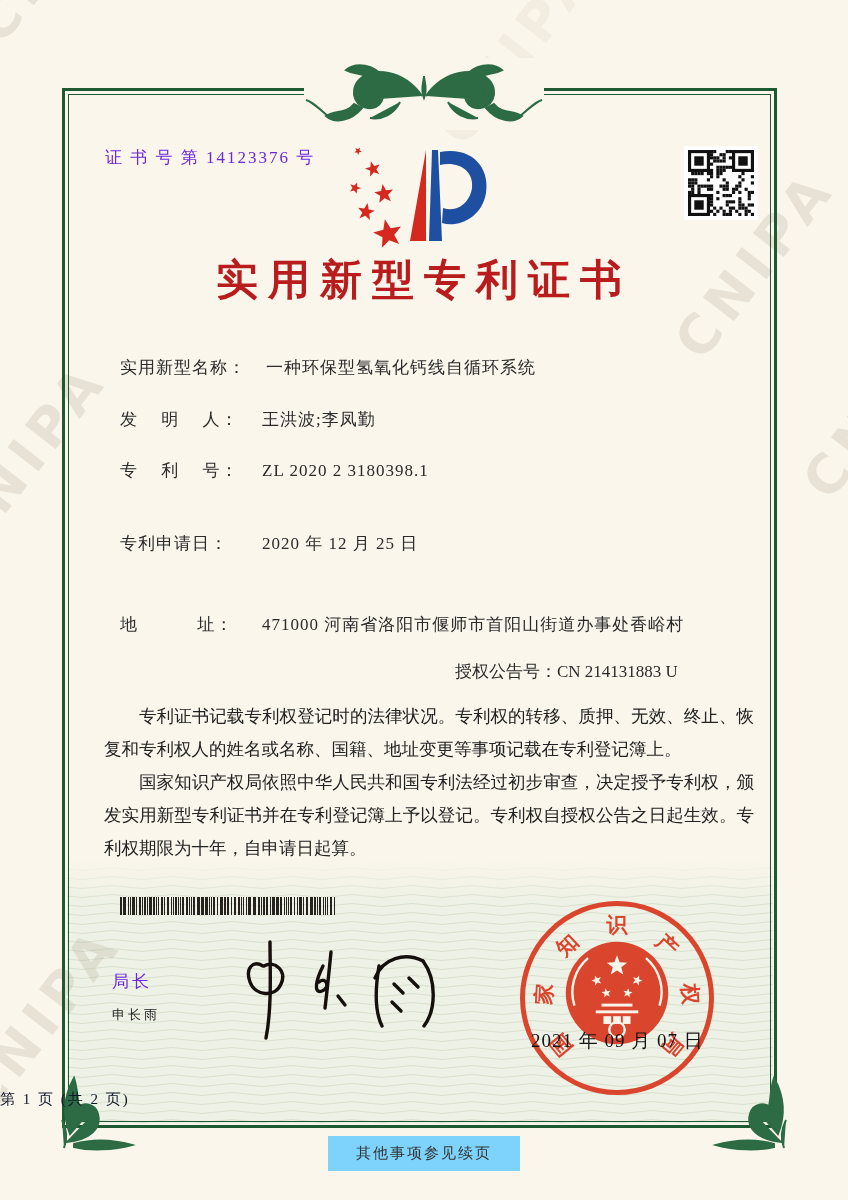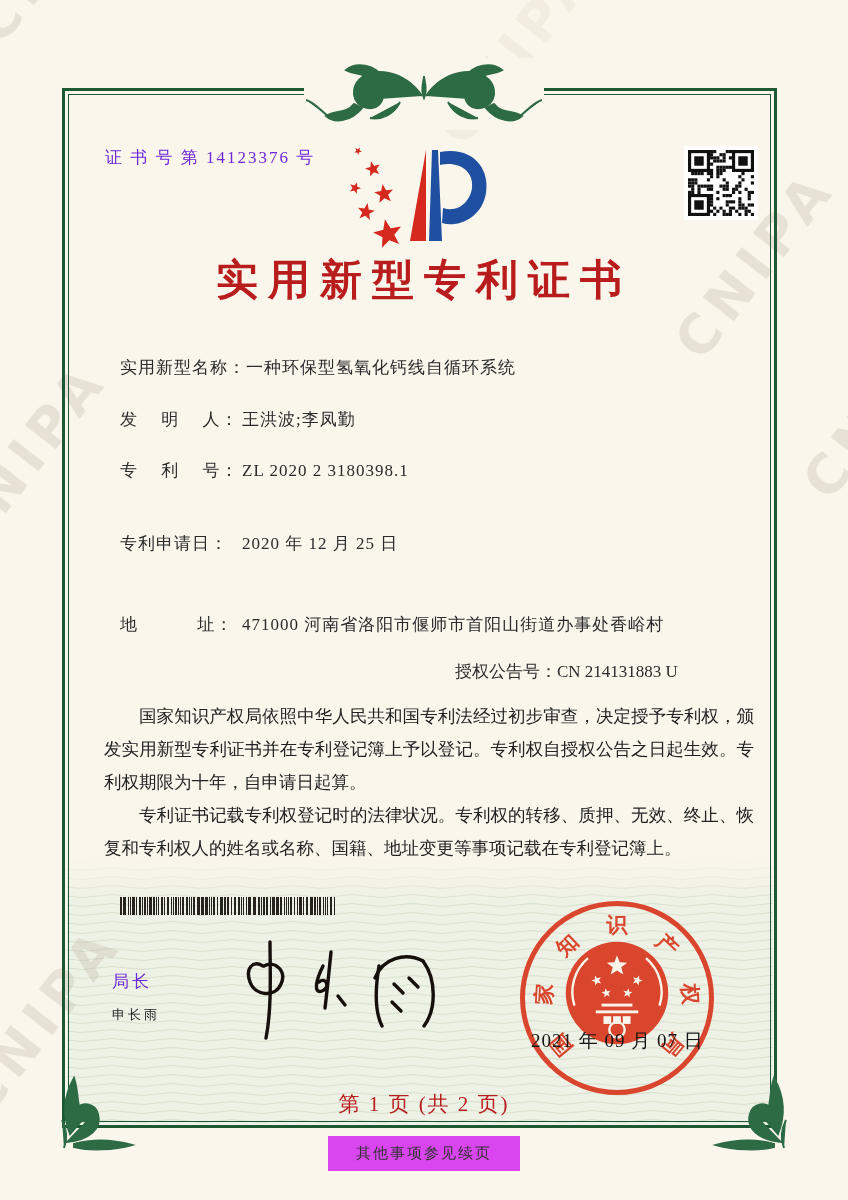--- a/index.html
+++ b/index.html
@@ -26,43 +26,43 @@
   .ornament-corner{position:absolute; z-index:3;}
   .cert-no{position:absolute; left:105px; top:146px; z-index:4; font-size:17px; letter-spacing:2px; color:#6d28d9;}
   .logo{position:absolute; left:346px; top:138px; z-index:4;}
   .qr{position:absolute; left:684px; top:146px; z-index:4; background:#ffffff; padding:4px;}
   .title{
     position:absolute; left:0; top:252px; width:100%; z-index:4;
     text-align:center; font-size:42px; font-weight:600; letter-spacing:10px; color:#b91c1c;
   }
   .field{position:absolute; left:120px; z-index:4; font-size:17px; white-space:nowrap;}
   .field .lbl{display:inline-block; min-width:122px; letter-spacing:1px;}
-  .field .val{margin-left:0; letter-spacing:1px;}
+  .field .val{margin-left:20px; letter-spacing:1px;}
   .grant2{position:absolute; left:455px; z-index:4; font-size:17px; white-space:nowrap;}
   .body-text{
     position:absolute; left:104px; top:700px; width:650px; z-index:4;
     font-size:17.5px; line-height:1.88; color:#222; text-align:justify;
   }
   .body-text p{margin:0; text-indent:2em;}
   .barcode{position:absolute; left:120px; top:897px; z-index:4;}
   .sig-title{position:absolute; left:112px; top:970px; z-index:4; font-size:17px; letter-spacing:3px; color:#6d28d9;}
   .sig-name{position:absolute; left:112px; top:1006px; z-index:4; font-size:13px; letter-spacing:3px; color:#222;}
   .sig-script{position:absolute; left:225px; top:936px; z-index:4;}
   .seal{position:absolute; left:520px; top:901px; width:194px; height:194px; z-index:4; opacity:.93;}
   .seal-ring{position:absolute; inset:0; border:5px solid #d93a20; border-radius:50%;}
   .seal-char{
     position:absolute; font-size:21px; font-weight:bold; color:#d93a20;
     font-family:"Liberation Serif","DejaVu Serif",serif;
   }
   .seal-emblem{position:absolute; left:39px; top:33px;}
   .seal-date{position:absolute; left:531px; top:1028px; z-index:5; font-size:19px; letter-spacing:1px; color:#141414; white-space:nowrap;}
-  .page-num{position:absolute; left:0; top:1090px; width:100%; text-align:center; z-index:4; font-size:21px; letter-spacing:2px; color:#b91c1c;}
+  .page-num{position:absolute; left:0; top:1090px; width:100%; text-align:left; z-index:4; font-size:15px; letter-spacing:2px; color:#0f172a;}
   .note-box{
     position:absolute; left:50%; top:1136px; transform:translateX(-50%); z-index:4;
-    background:#d946ef; padding:8px 28px; font-size:15px; letter-spacing:2px; color:#333; white-space:nowrap;
+    background:#7dd3fc; padding:8px 28px; font-size:15px; letter-spacing:2px; color:#333; white-space:nowrap;
   }
   .green{fill:#2c6b43; stroke:#2c6b43;}
 </style>
 </head>
 <body>
 
 <div class="page">
 
   <div class="wm" style="left:-38px;top:16px">CNIPA</div>
   <div class="wm" style="left:662px;top:332px">CNIPA</div>
@@ -322,22 +322,22 @@
     <span class="lbl">专利申请日：</span><span class="val">2020 年 12 月 25 日</span>
   </div>
   <div class="field" style="top:613px">
     <span class="lbl">地　　　 址：</span><span class="val">471000 河南省洛阳市偃师市首阳山街道办事处香峪村</span>
   </div>
   <div class="grant2" style="top:660px">
     <span class="lbl">授权公告号：</span><span class="val">CN 214131883 U</span>
   </div>
 
   <div class="body-text">
+    <p>专利证书记载专利权登记时的法律状况。专利权的转移、质押、无效、终止、恢复和专利权人的姓名或名称、国籍、地址变更等事项记载在专利登记簿上。</p>
     <p>国家知识产权局依照中华人民共和国专利法经过初步审查，决定授予专利权，颁发实用新型专利证书并在专利登记簿上予以登记。专利权自授权公告之日起生效。专利权期限为十年，自申请日起算。</p>
-    <p>专利证书记载专利权登记时的法律状况。专利权的转移、质押、无效、终止、恢复和专利权人的姓名或名称、国籍、地址变更等事项记载在专利登记簿上。</p>
   </div>
 
   <svg id="barcode" class="barcode" width="218" height="18">
       <rect x="0" y="0" width="2" height="18" fill="#26221e"></rect>
       <rect x="3" y="0" width="3" height="18" fill="#26221e"></rect>
       <rect x="8" y="0" width="1" height="18" fill="#26221e"></rect>
       <rect x="10" y="0" width="1" height="18" fill="#26221e"></rect>
       <rect x="12" y="0" width="3" height="18" fill="#26221e"></rect>
       <rect x="16" y="0" width="1" height="18" fill="#26221e"></rect>
       <rect x="19" y="0" width="2" height="18" fill="#26221e"></rect>

